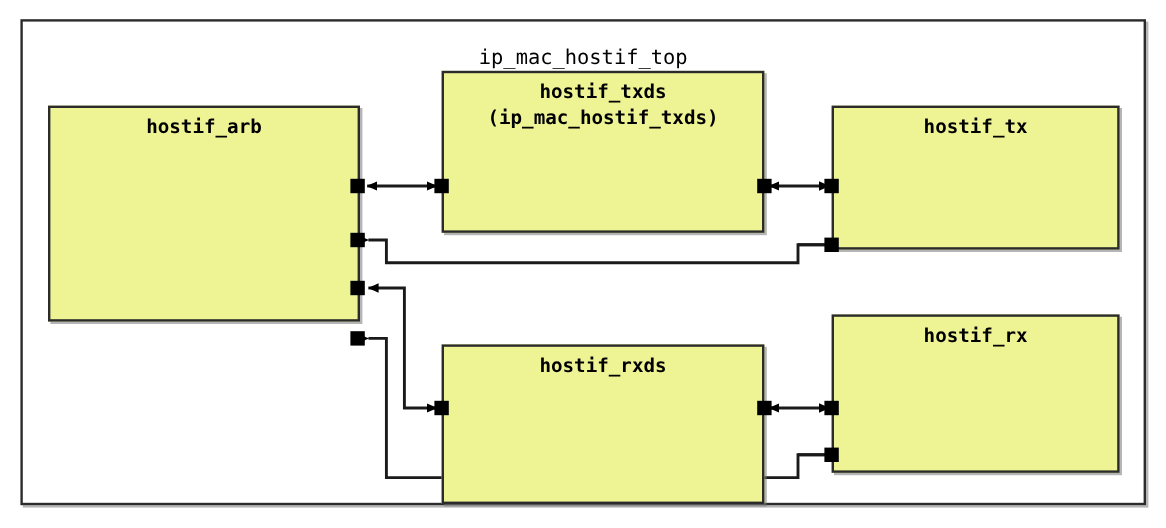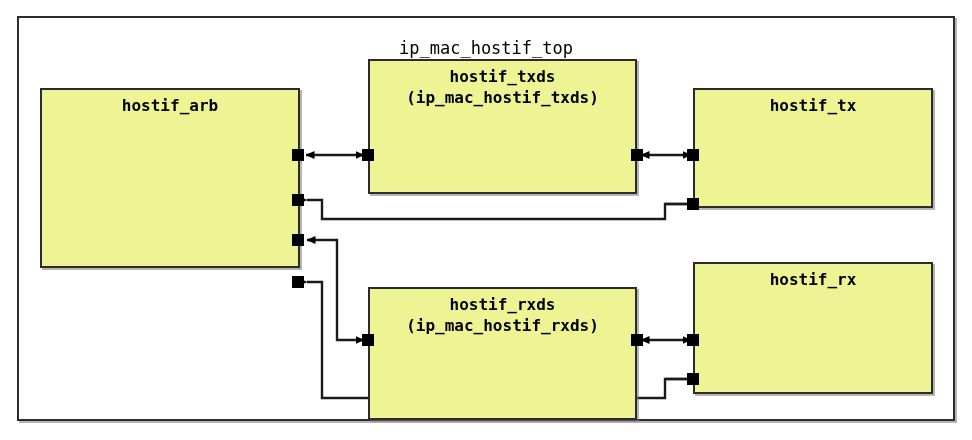--- a/index.html
+++ b/index.html
@@ -140,21 +140,20 @@
     <span class="l1">hostif_txds</span>
     <span class="l2">(ip_mac_hostif_txds)</span>
   </div>
 
   <div class="block" id="blk-tx">
     <span class="l1">hostif_tx</span>
   </div>
 
   <div class="block" id="blk-rxds">
     <span class="l1">hostif_rxds</span>
-    <span class="l2">(ip_mac_hostif_rxds)</span>
   </div>
 
   <div class="block" id="blk-rx">
     <span class="l1">hostif_rx</span>
   </div>
 
   <div class="port" style="left:292px; top:149px;"></div>
   <div class="port" style="left:292px; top:194px;"></div>
   <div class="port" style="left:292px; top:234px;"></div>
   <div class="port" style="left:292px; top:276px;"></div>

